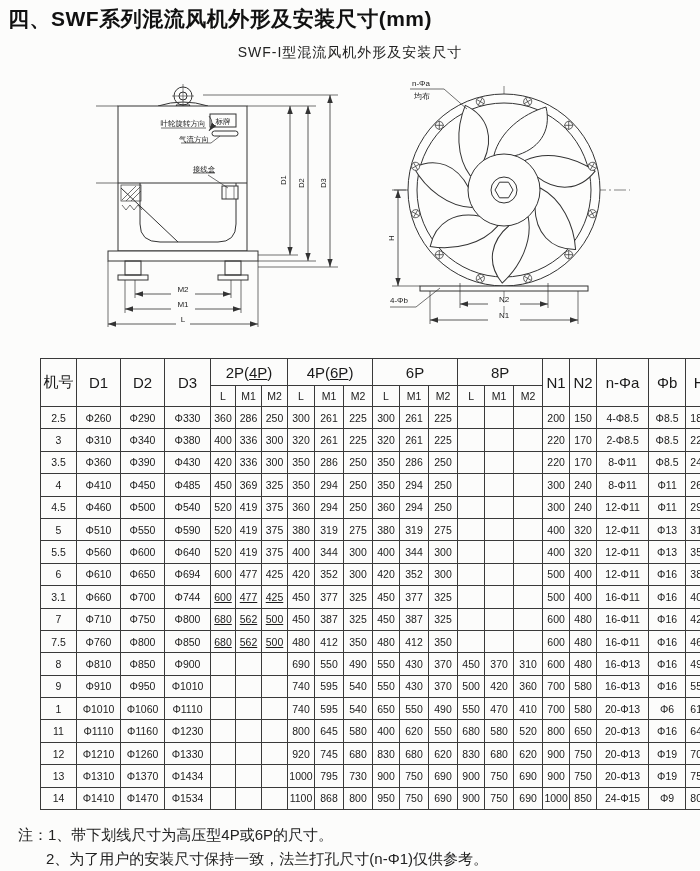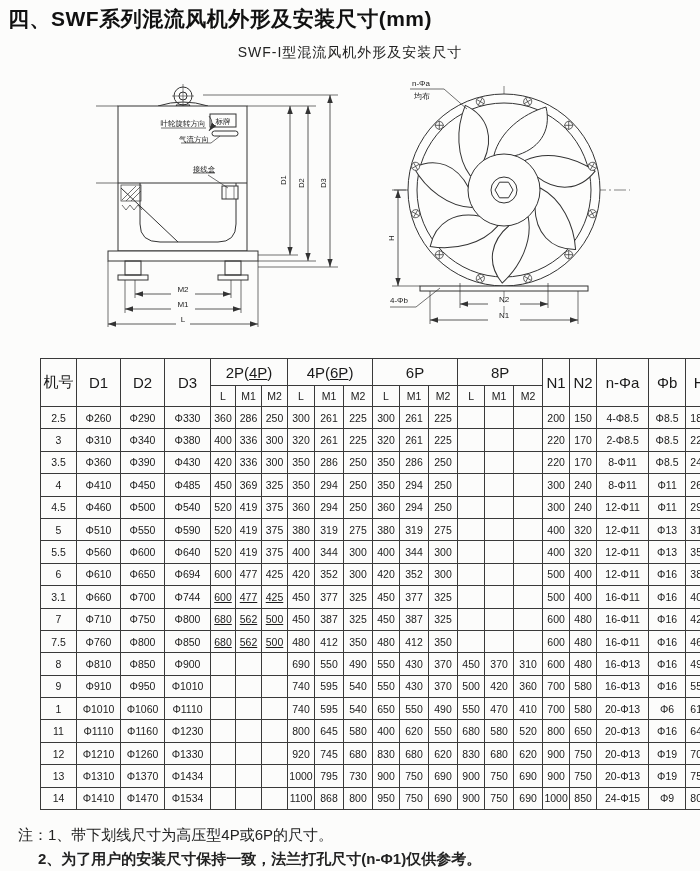--- a/index.html
+++ b/index.html
@@ -27,21 +27,21 @@
   th,td{
     border:1px solid #3a3a3a;text-align:center;vertical-align:middle;
     padding:0 1px;overflow:hidden;white-space:nowrap;font-weight:normal;
   }
   thead tr:first-child th{height:26px;font-size:15px;}
   thead tr:last-child th{height:20px;}
   tbody td{height:21.4px;}
   .u{text-decoration:underline;}
   td.u{text-decoration:underline;}
   #notes{left:18px;top:827px;font-size:15px;color:#222;line-height:1.0;}
-  #notes .note-line2{margin-left:20px;margin-top:9px;font-weight:bold;}
+  #notes .note-line2{margin-left:28px;margin-top:9px;}
 </style>
 </head>
 <body>
 
 <div class="abs" id="page-title">四、SWF系列混流风机外形及安装尺寸(mm)</div>
 <div class="abs" id="subtitle">SWF-I型混流风机外形及安装尺寸</div>
 
 <svg class="abs" style="left:88px;top:76px" width="265" height="276" viewBox="0 0 265 276">
   <defs>
     <marker id="arE" markerWidth="10" markerHeight="8" refX="8.5" refY="4" orient="auto" markerUnits="userSpaceOnUse">

